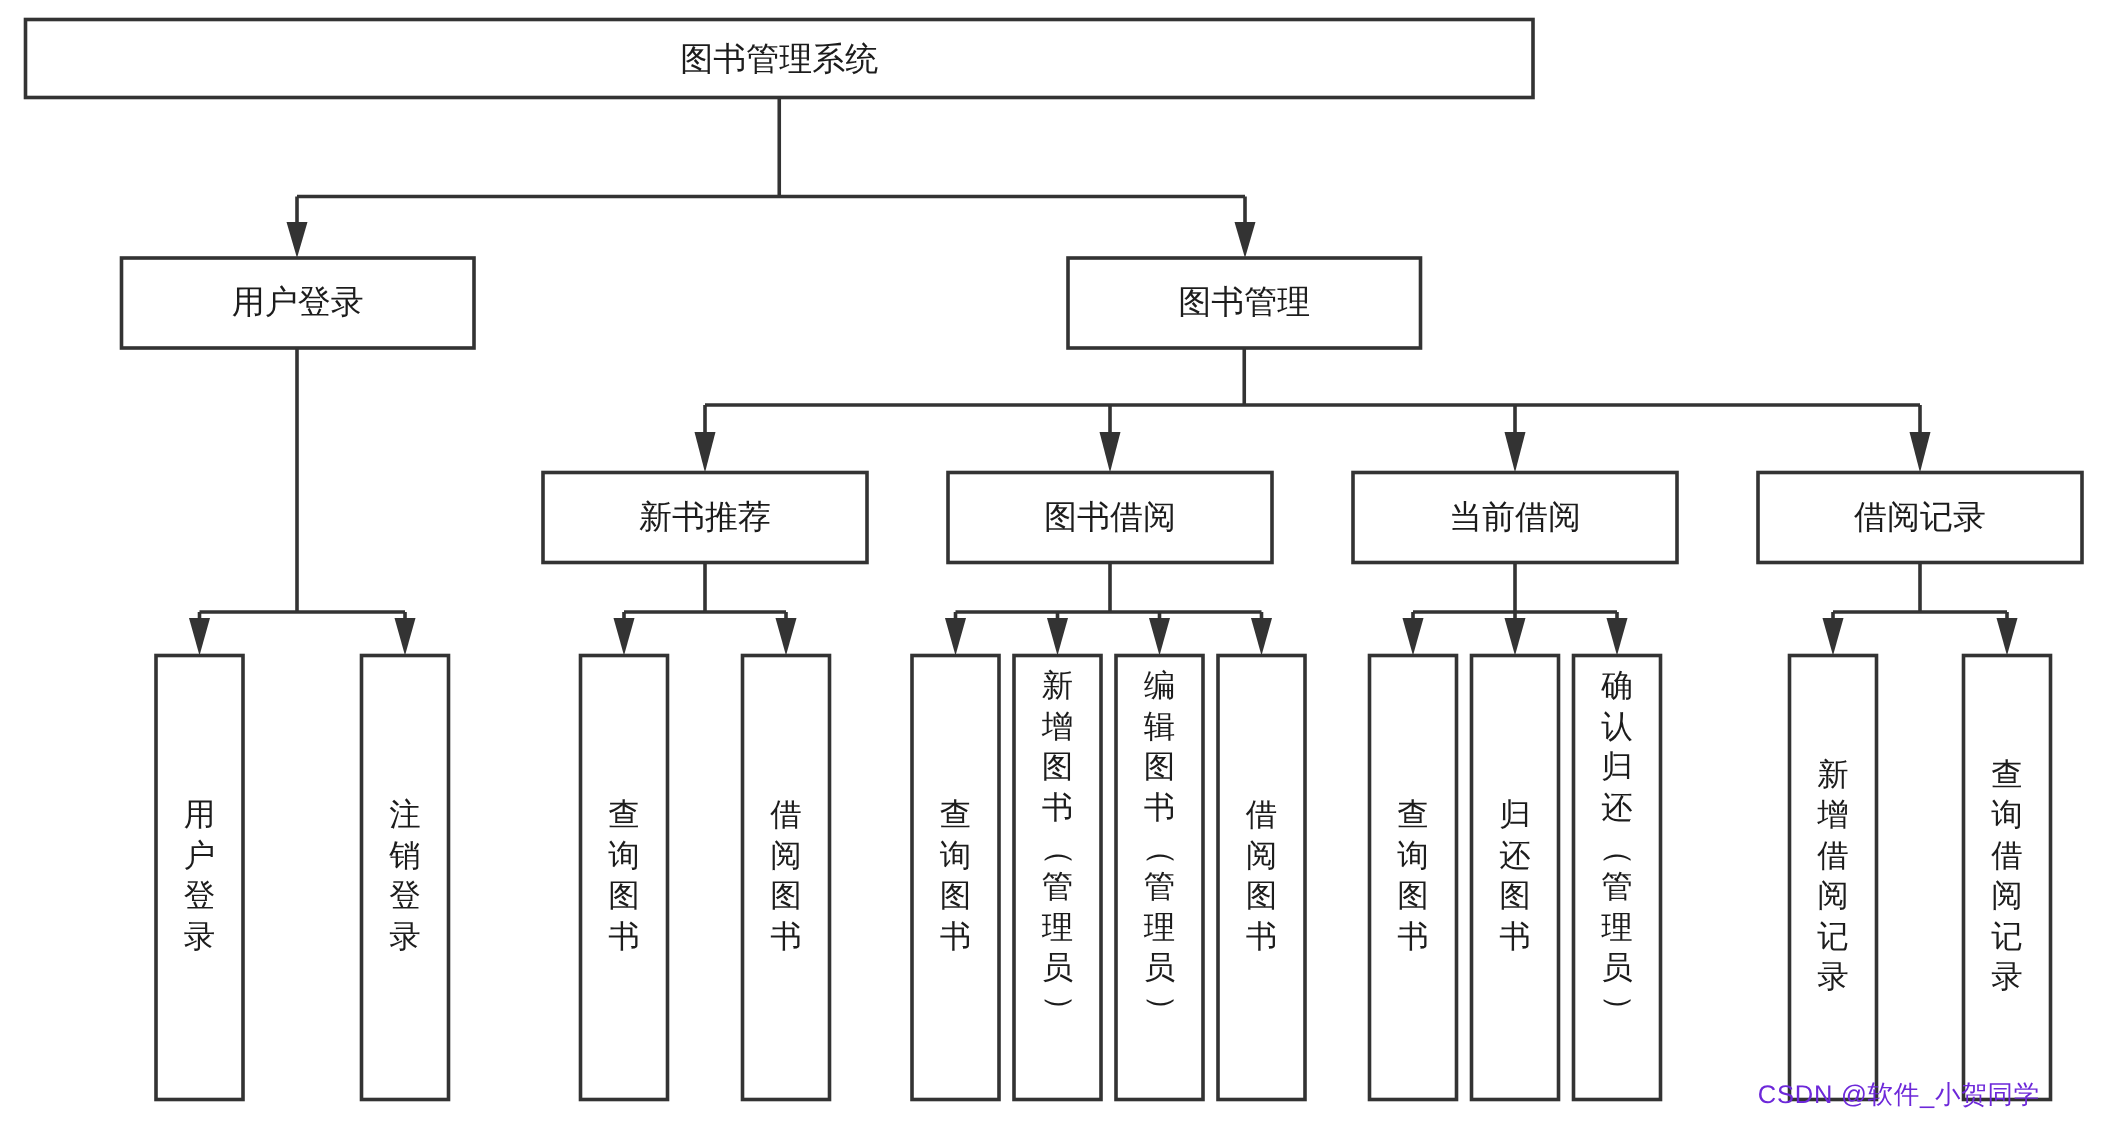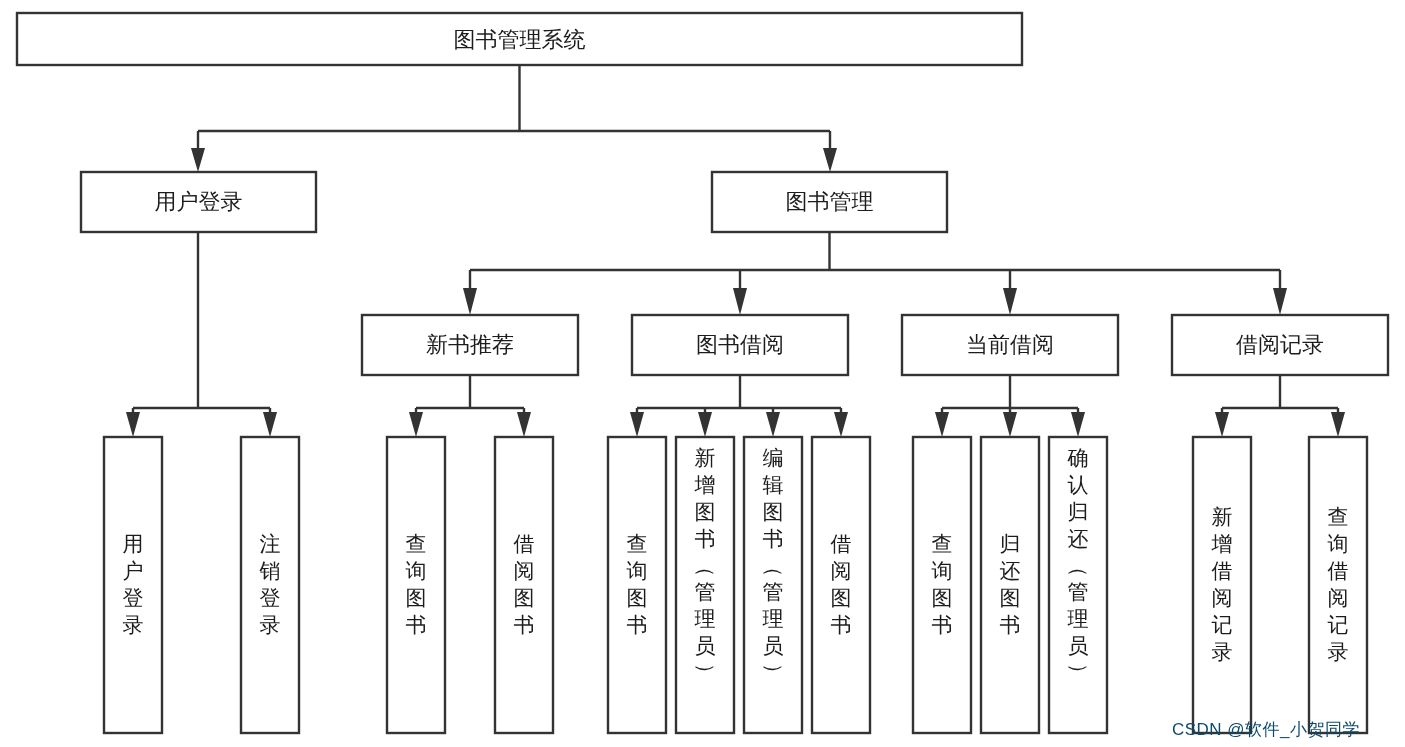--- a/index.html
+++ b/index.html
@@ -62,21 +62,21 @@
     pointer-events: none;
     white-space: pre-line;
     letter-spacing: 0px;
   }
   .watermark {
     position: absolute;
     right: 8px;
     bottom: 6px;
     font-family: "Liberation Sans", "DejaVu Sans", sans-serif;
     font-size: 17px;
-    color: #0c4a6e;
+    color: #6d28d9;
     letter-spacing: 0.5px;
     user-select: none;
     margin-left: 40px;
   }
 </style>
 </head>
 <body>
 
 <div id="diagram-root">
 

